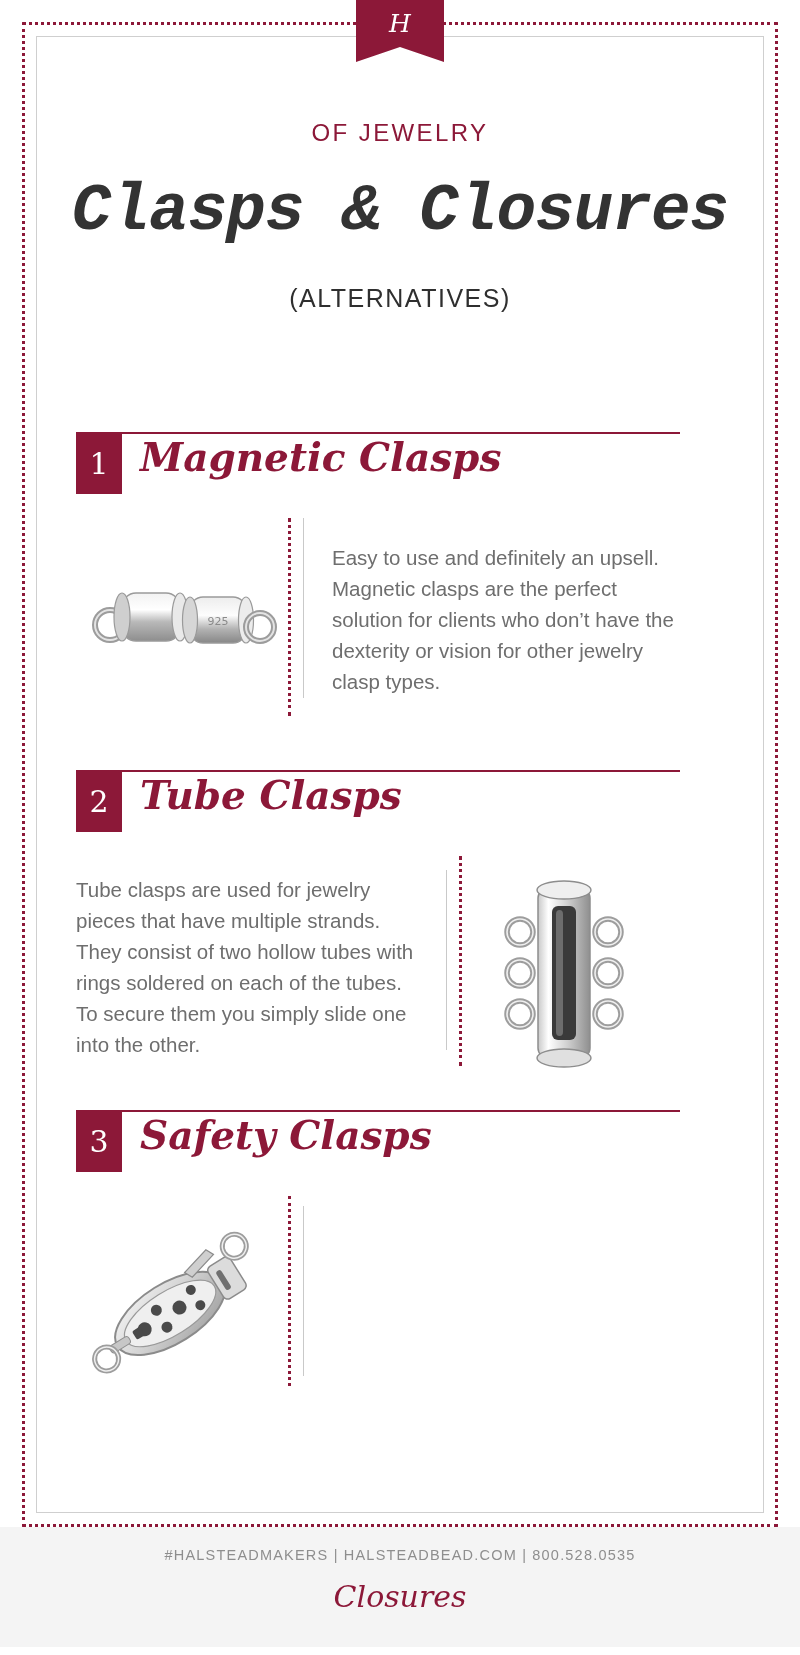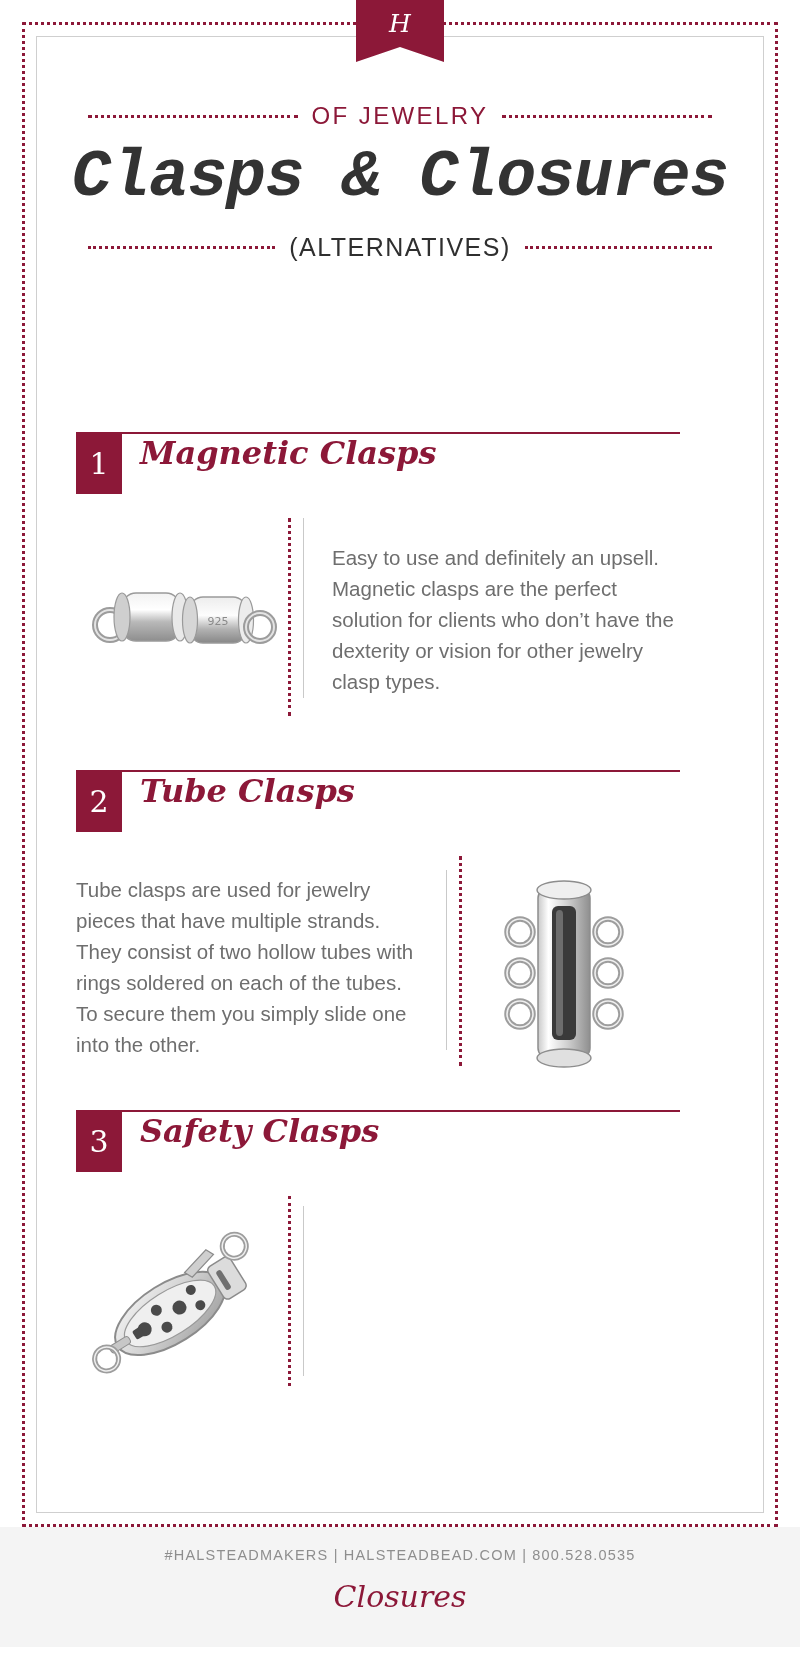--- a/index.html
+++ b/index.html
@@ -78,20 +78,21 @@
     padding-left: 17px;
   }
 
   .rule-row {
     display: flex;
     align-items: center;
     justify-content: center;
     gap: 14px;
     margin-top: 30px;
     padding: 0 88px;
+    flex-direction: column;
   }
   .rule-row .dots {
     flex: 1;
     height: 3px;
     border-top: 3px dotted #8c1838;
   }
   .sub-of {
     font-size: 24px;
     letter-spacing: 2.4px;
     color: #8c1838;
@@ -108,20 +109,21 @@
     letter-spacing: -1px;
   }
 
   .alt-row {
     display: flex;
     align-items: center;
     justify-content: center;
     gap: 14px;
     margin-top: 18px;
     padding: 0 88px;
+    flex-direction: column;
   }
   .alt-row .dots {
     flex: 1;
     height: 3px;
     border-top: 3px dotted #8c1838;
   }
   .alt-label {
     font-size: 25px;
     letter-spacing: 1.5px;
     color: #2f2f2f;
@@ -158,21 +160,21 @@
     font-family: "DejaVu Serif", serif;
     font-size: 30px;
   }
   .sec-title {
     position: absolute;
     left: 64px;
     top: 2px;
     font-family: "DejaVu Serif", serif;
     font-style: italic;
     font-weight: bold;
-    font-size: 32px;
+    font-size: 39px;
     color: #8c1838;
   }
 
   .sec-body {
     position: relative;
     margin-top: 12px;
   }
 
   .body-text {
     font-size: 20.5px;

